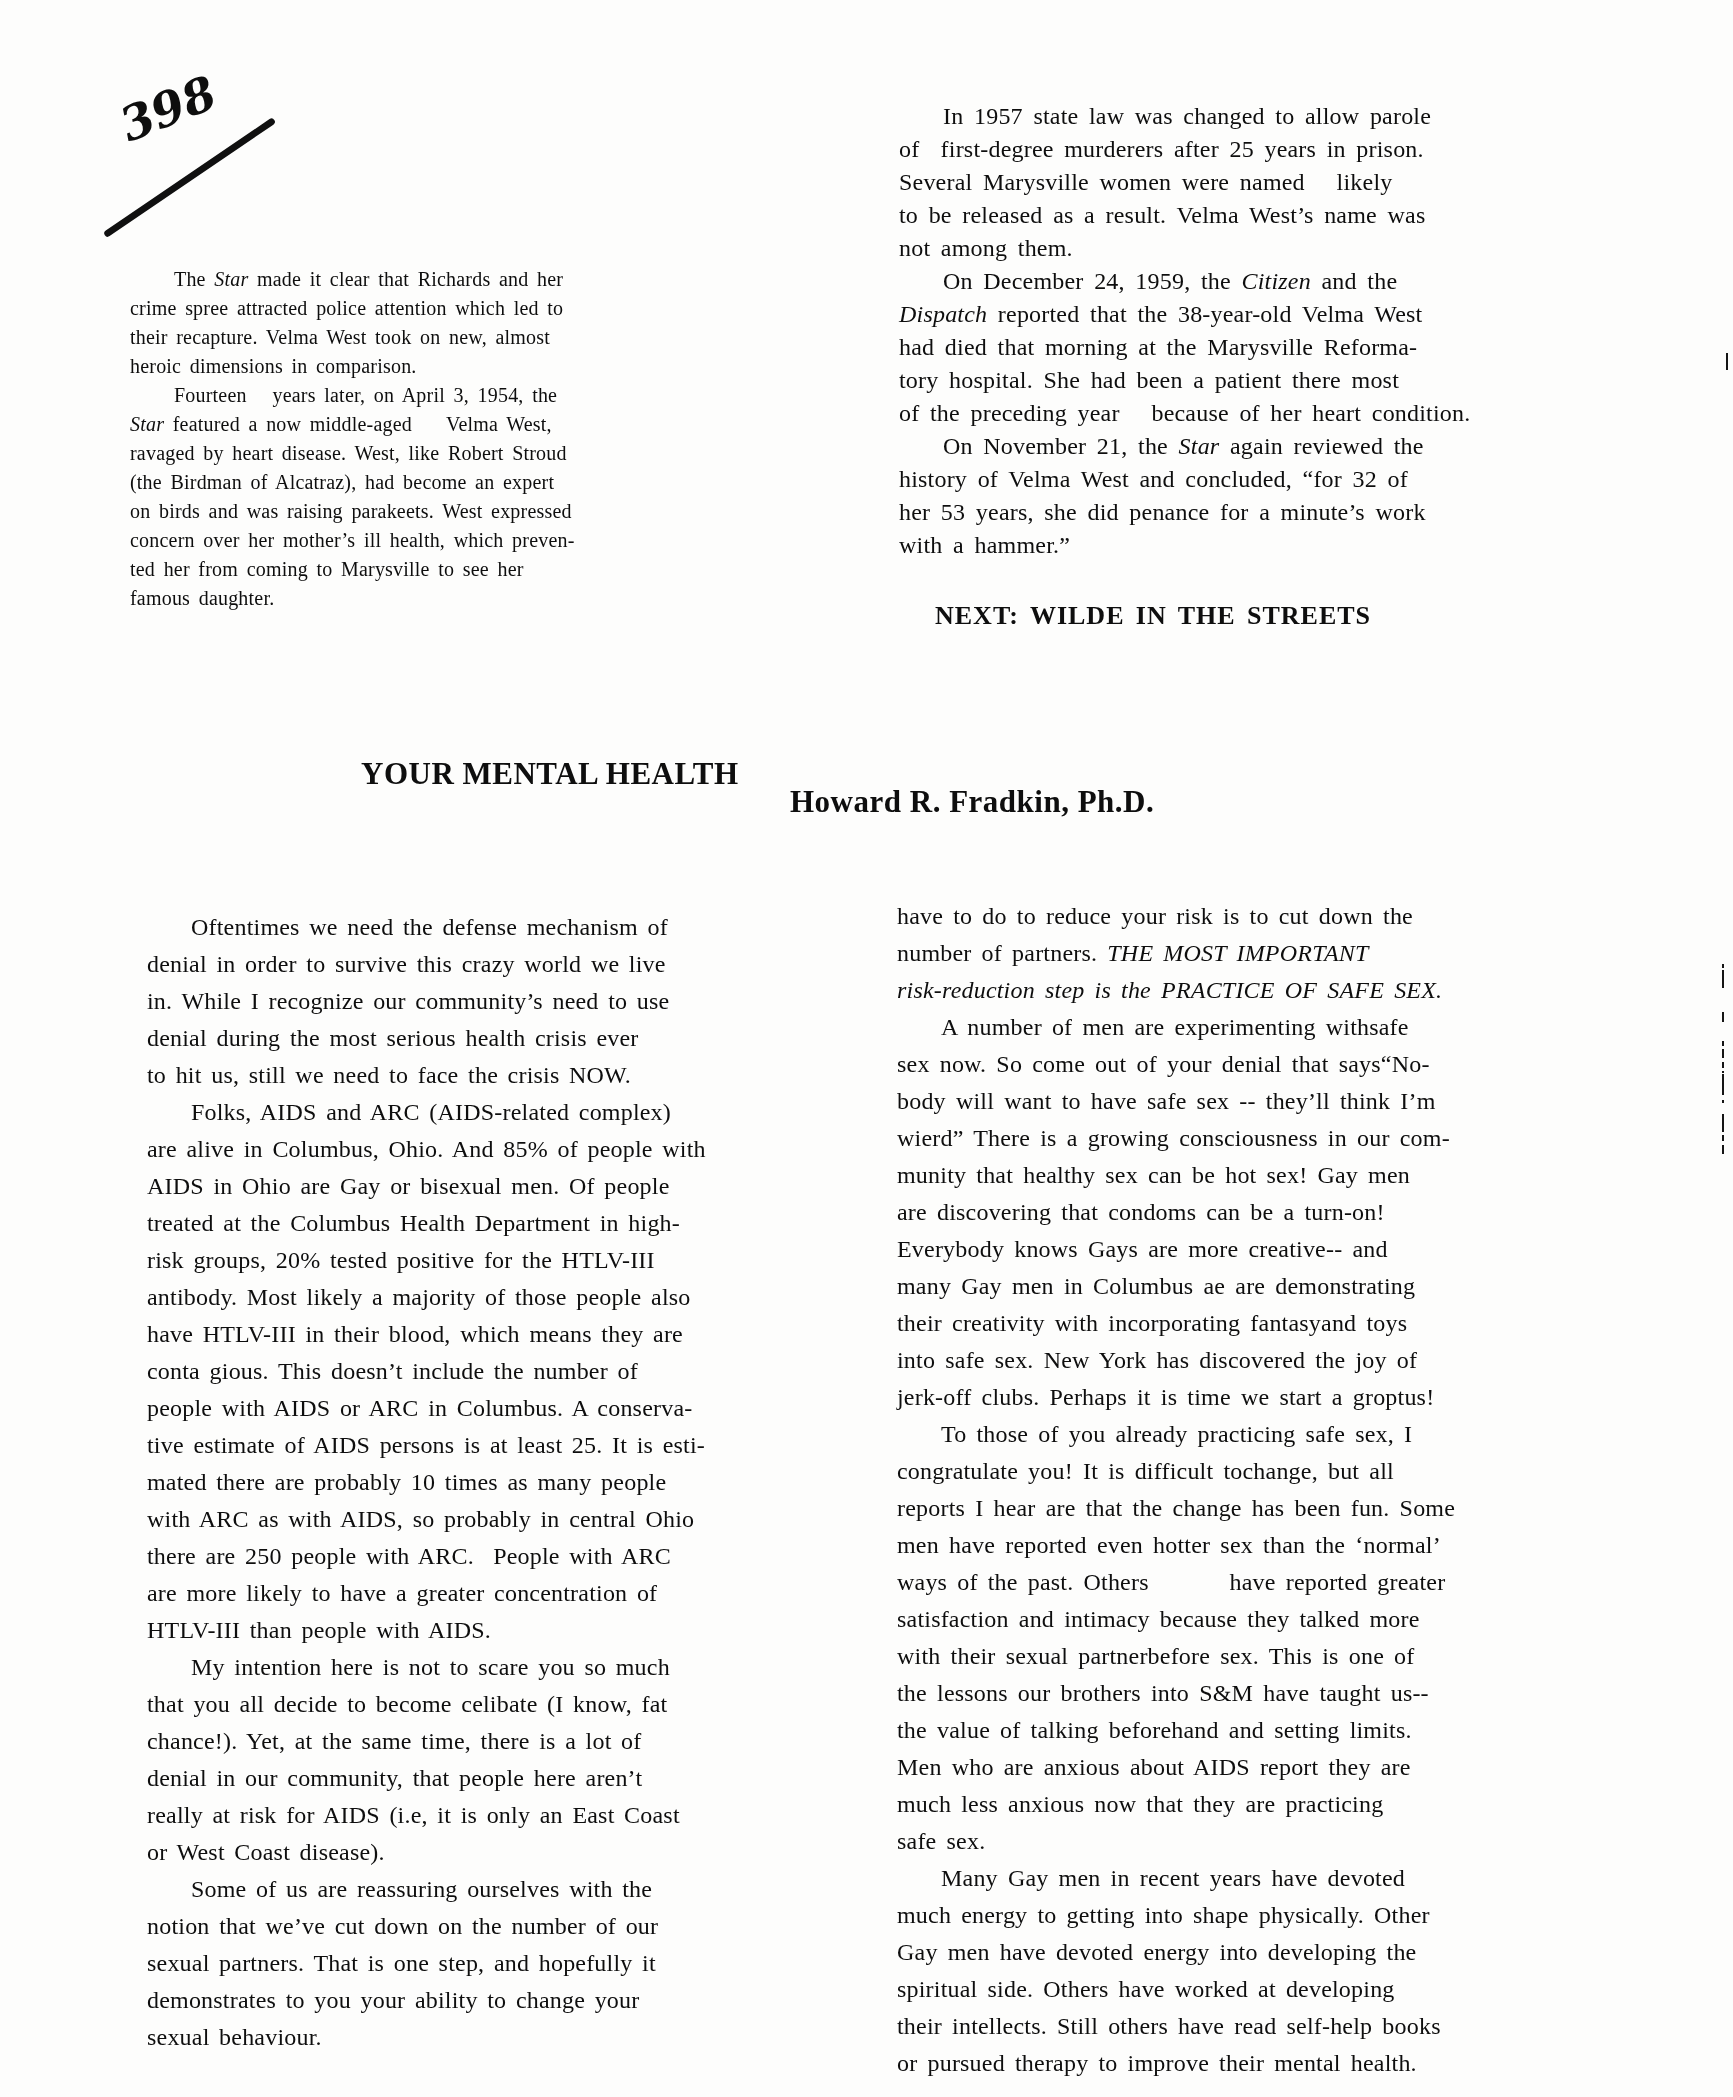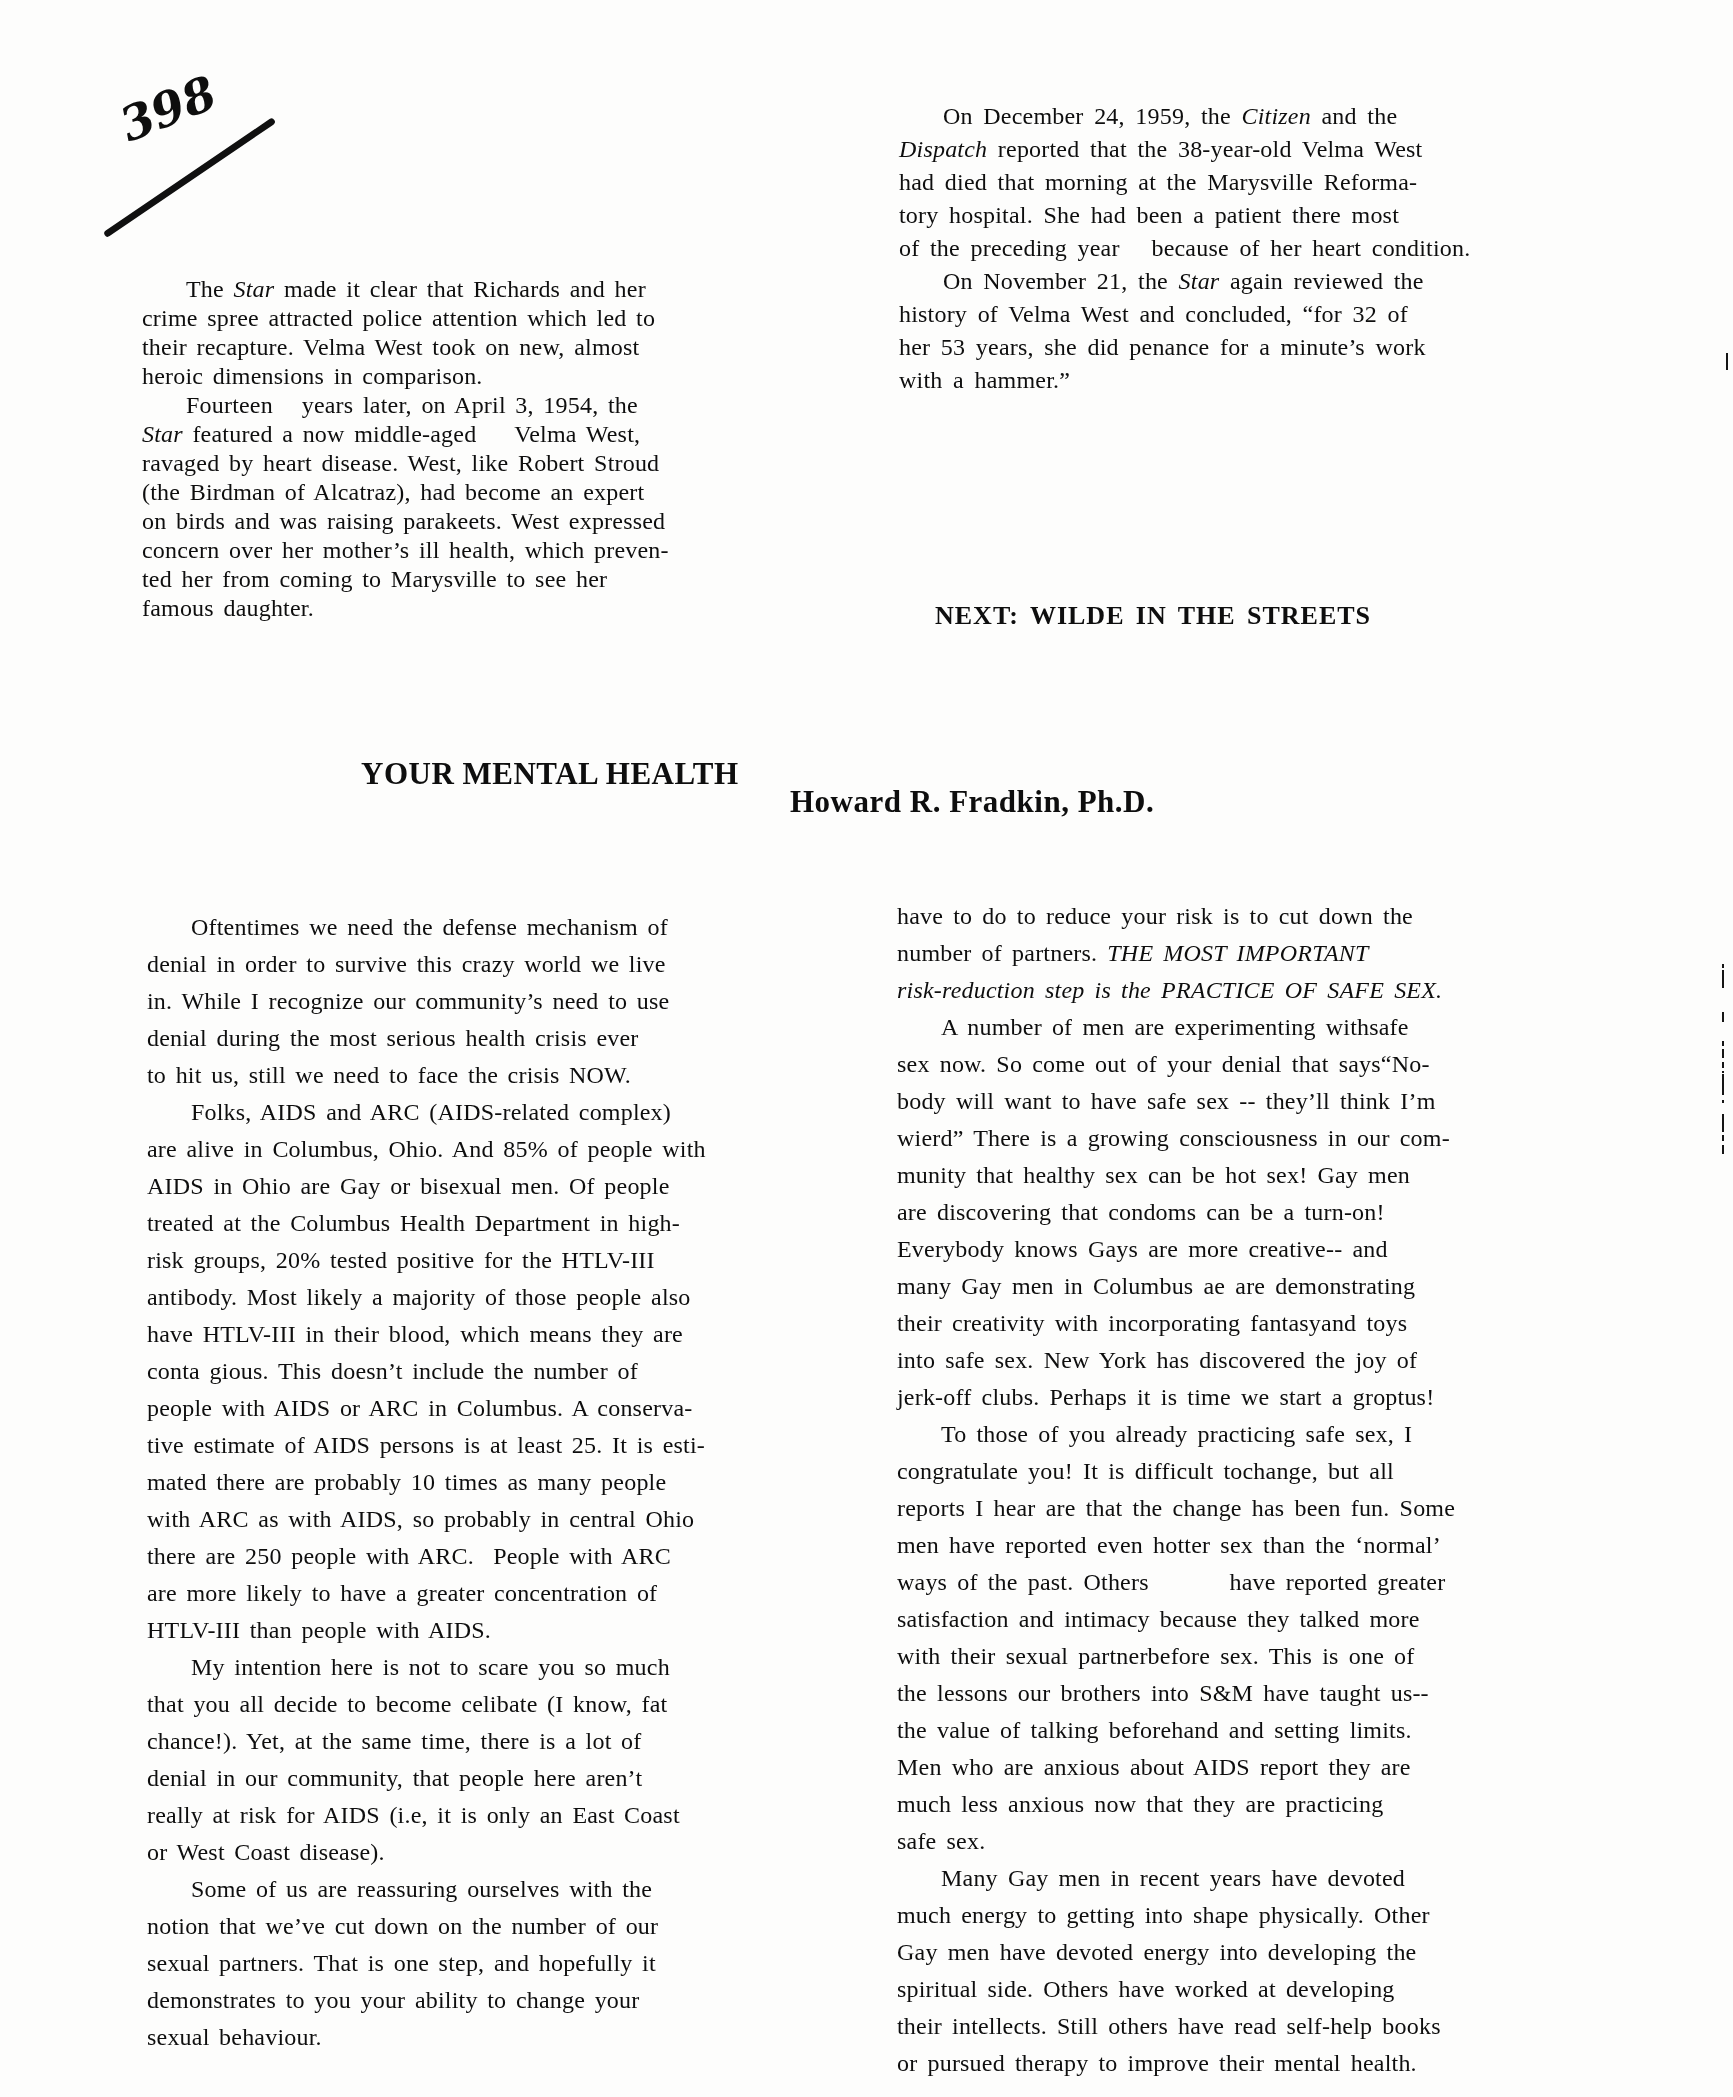--- a/index.html
+++ b/index.html
@@ -9,21 +9,21 @@
     background:#fdfdfc;
     color:#0e0e0e;
     font-family:"Liberation Serif", serif;
     overflow:hidden;
   }
   .col{position:absolute;white-space:pre;}
   .col p{margin:0;}
   .indent{text-indent:44px;}
   .it{font-style:italic;}
 
-  .top-left-col{left:130px;top:275px;font-size:24px;line-height:29px;letter-spacing:0.2px;word-spacing:3.4px;margin-left:12px;}
+  .top-left-col{left:130px;top:265px;font-size:20px;line-height:29px;letter-spacing:0.2px;word-spacing:3.4px;}
   .top-right-col{left:899px;top:100px;font-size:24px;line-height:33px;letter-spacing:0.2px;word-spacing:4.4px;}
   .art-left-col{left:147px;top:909px;font-size:24px;line-height:37px;letter-spacing:0.2px;word-spacing:3.4px;}
   .art-right-col{left:897px;top:898px;font-size:24px;line-height:37px;letter-spacing:0.2px;word-spacing:3.9px;}
 
   .next-teaser{
     position:absolute;left:935px;top:601px;
     font-size:26px;font-weight:bold;letter-spacing:1px;word-spacing:3.9px;
   }
   .article-title{
     position:absolute;left:353px;top:748px;margin:8px;
@@ -58,21 +58,25 @@
 their recapture. Velma West took on new, almost
 heroic dimensions in comparison.</span></p><p class="indent"><span>Fourteen   years later, on April 3, 1954, the
 </span><span class="it">Star</span><span> featured a now middle-aged    Velma West,
 ravaged by heart disease. West, like Robert Stroud
 (the Birdman of Alcatraz), had become an expert
 on birds and was raising parakeets. West expressed
 concern over her mother’s ill health, which preven-
 ted her from coming to Marysville to see her
 famous daughter.</span></p></div>
 
-  <div class="col top-right-col"><p class="indent"><span>On December 24, 1959, the </span><span class="it">Citizen</span><span> and the
+  <div class="col top-right-col"><p class="indent"><span>In 1957 state law was changed to allow parole
+of  first-degree murderers after 25 years in prison.
+Several Marysville women were named   likely
+to be released as a result. Velma West’s name was
+not among them.</span></p><p class="indent"><span>On December 24, 1959, the </span><span class="it">Citizen</span><span> and the
 </span><span class="it">Dispatch</span><span> reported that the 38-year-old Velma West
 had died that morning at the Marysville Reforma-
 tory hospital. She had been a patient there most
 of the preceding year   because of her heart condition.</span></p><p class="indent"><span>On November 21, the </span><span class="it">Star</span><span> again reviewed the
 history of Velma West and concluded, “for 32 of
 her 53 years, she did penance for a minute’s work
 with a hammer.”</span></p></div>
 
   <div class="next-teaser">NEXT: WILDE IN THE STREETS</div>
 

